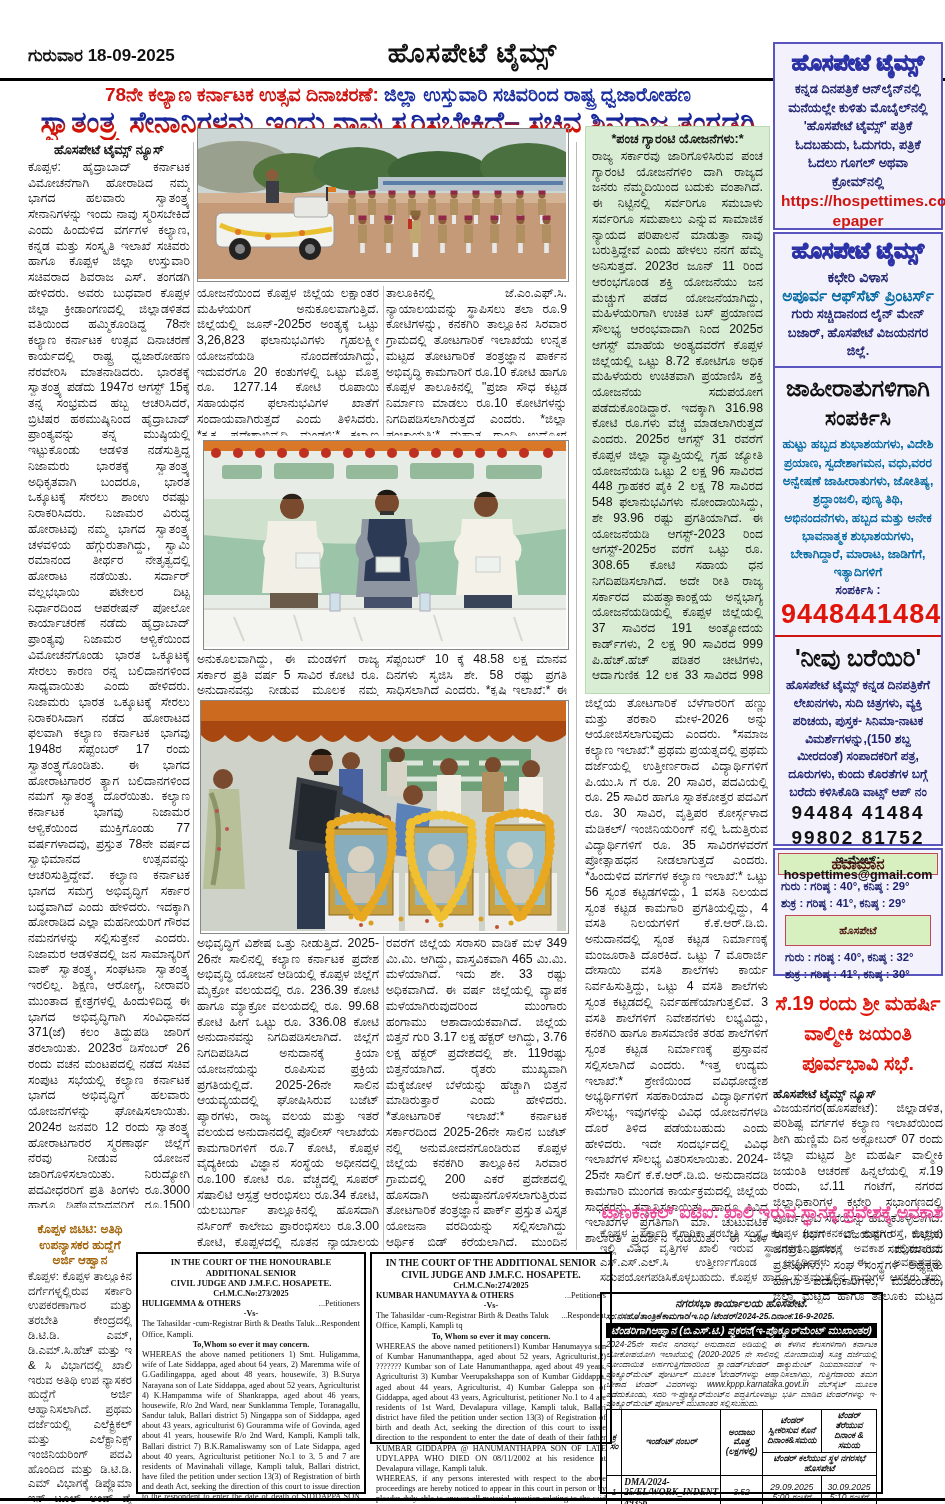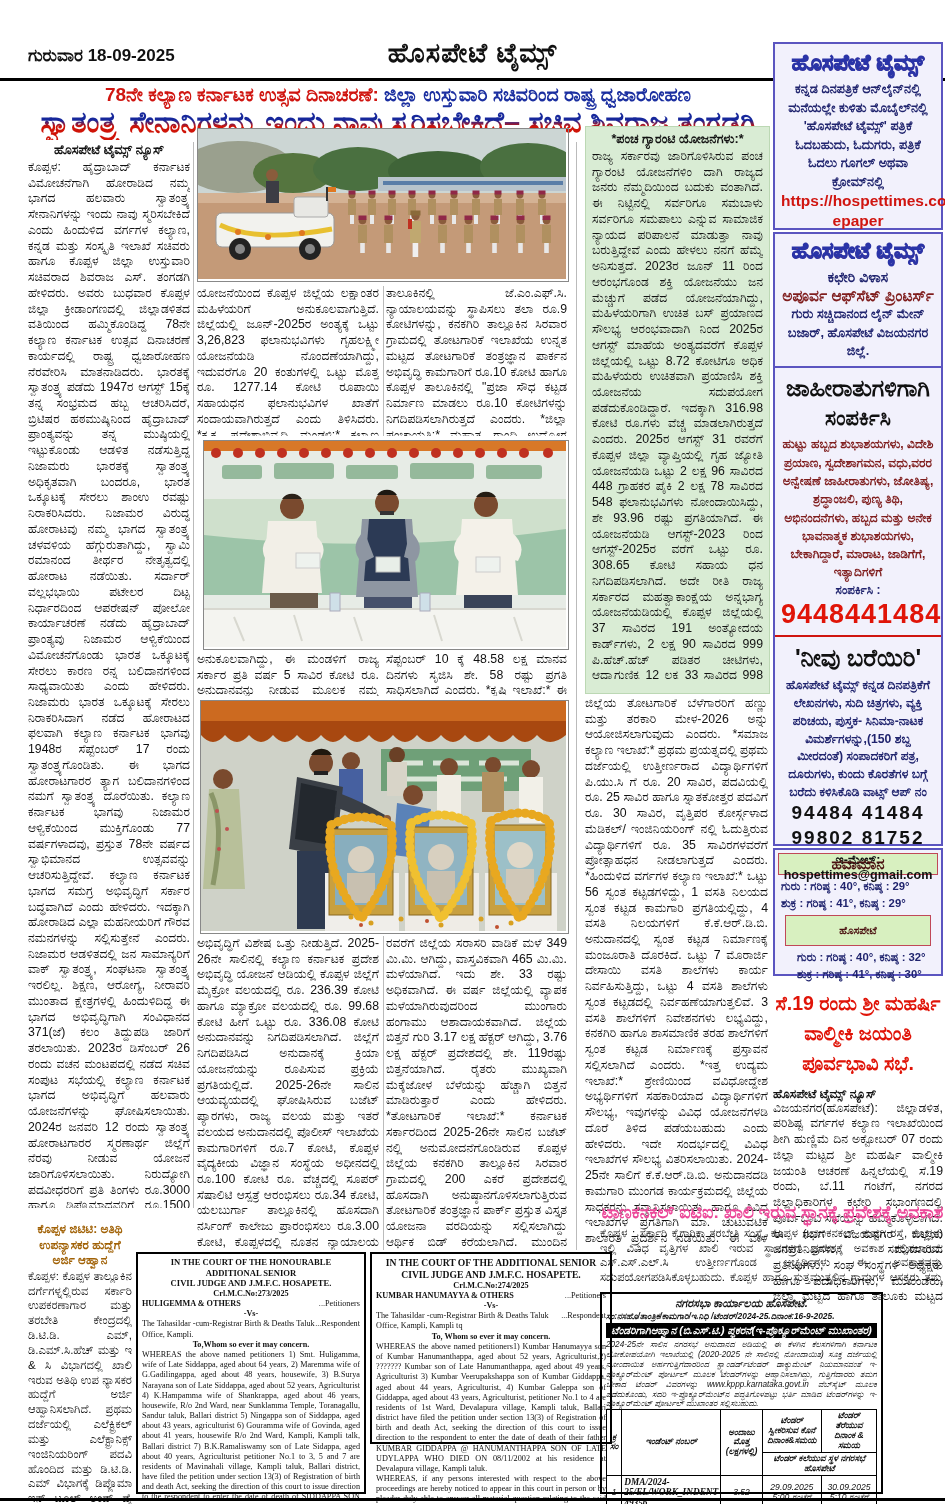--- a/index.html
+++ b/index.html
@@ -23,21 +23,21 @@
   }
   .byline{font-weight:bold;text-align:center;font-size:13px;margin-bottom:2px;}
   .greenbox{background:#d9ecd4;border:1px solid #bcd8b4;padding:5px 6px;}
   .greenbox .gt{font-weight:bold;text-align:center;font-size:12.6px;margin-bottom:2px;}
   .colrule{background:#bbb;width:1px;}
   
   .sb{border:2px solid #5b55c0;background:#f2f1fc;box-sizing:border-box;padding:6px 6px;}
   .sb-logo{font-weight:bold;font-size:22px;text-align:center;color:#f04818;
     -webkit-text-stroke:1px #2a34a8;letter-spacing:0;}
   .sb-navy{color:#20246e;font-weight:bold;font-size:12.8px;text-align:center;line-height:1.45;}
-  .sb-red{color:#7f1d1d;font-weight:bold;}
+  .sb-red{color:#0369a1;font-weight:bold;}
   .sb-url{color:#d01510;font-weight:bold;font-size:15.5px;text-align:center;line-height:1.3;}
   .sb-big{font-weight:bold;font-size:23px;text-align:center;color:#111;line-height:1.35;}
   .sb-phone{color:#e01408;font-weight:bold;font-size:27px;text-align:center;letter-spacing:1px;}
   .sb-phone2{color:#111;font-weight:bold;font-size:19px;text-align:center;letter-spacing:2px;line-height:1.3;}
   .wx-band{background:#d8f0c0;border:1.5px solid #c04858;color:#4a1010;font-weight:bold;
     text-align:center;}
   .wx-row{color:#20246e;font-weight:bold;font-size:11.3px;line-height:1.5;white-space:nowrap;}
   .event-red{color:#e01408;font-weight:bold;font-size:19.5px;text-align:center;line-height:1.55;}
   
   .court{border:2px solid #000;box-sizing:border-box;padding:3px 4px;font-size:8.2px;line-height:1.24;
@@ -414,21 +414,21 @@
       <div class="sb-phone2">99802  81752</div>
       <div style="font-size:12.6px;font-weight:bold;text-align:center;margin-top:2px;">ಇ-ಮೇಲ್: hospettimes@gmail.com</div>
     </div>
     <div class="sb" style="margin-top:2px;padding:0;height:128px;">
       <div class="wx-band" style="font-size:15px;margin:3px;padding:1px 0;">ಹವಾಮಾನ</div>
       <div style="padding:0 6px;">
         <div class="wx-row">ಗುರು : ಗರಿಷ್ಠ  : 40°,  ಕನಿಷ್ಠ : 29°</div>
         <div class="wx-row">ಶುಕ್ರ : ಗರಿಷ್ಠ  : 41°,  ಕನಿಷ್ಠ : 29°</div>
       </div>
       <div class="wx-band" style="font-size:10.5px;margin:3px 10px;padding:8px;">ಹೊಸಪೇಟೆ</div>
-      <div style="padding:0 22px;">
+      <div style="padding:0 10px;">
         <div class="wx-row">ಗುರು  : ಗರಿಷ್ಠ    : 40°, ಕನಿಷ್ಠ :  32°</div>
         <div class="wx-row">ಶುಕ್ರ  : ಗರಿಷ್ಠ    : 41°, ಕನಿಷ್ಠ :  30°</div>
       </div>
     </div>
     <div class="event-red" style="margin-top:12px;">ಸೆ.19 ರಂದು ಶ್ರೀ ಮಹರ್ಷಿ ವಾಲ್ಮೀಕಿ ಜಯಂತಿ ಪೂರ್ವಭಾವಿ ಸಭೆ.</div>
     <div style="margin-top:8px;">
       <div style="font-weight:bold;font-size:12.2px;">ಹೊಸಪೇಟೆ ಟೈಮ್ಸ್ ನ್ಯೂಸ್</div>
       <div class="kn just" style="height:204px;">ವಿಜಯನಗರ(ಹೊಸಪೇಟೆ): ಜಿಲ್ಲಾಡಳಿತ, ಪರಿಶಿಷ್ಟ ವರ್ಗಗಳ ಕಲ್ಯಾಣ ಇಲಾಖೆಯಿಂದ ಶೀಗಿ ಹುಣ್ಣಿಮೆ ದಿನ ಅಕ್ಟೋಬರ್ 07 ರಂದು ಜಿಲ್ಲಾ ಮಟ್ಟದ ಶ್ರೀ ಮಹರ್ಷಿ ವಾಲ್ಮೀಕಿ ಜಯಂತಿ ಆಚರಣೆ ಹಿನ್ನಲೆಯಲ್ಲಿ ಸೆ.19 ರಂದು, ಬೆ.11 ಗಂಟೆಗೆ, ನಗರದ ಜಿಲ್ಲಾಧಿಕಾರಿಗಳ ಕಛೇರಿ ಸಭಾಂಗಣದಲ್ಲಿ ಪೂರ್ವಭಾವಿ ಸಭೆಯನ್ನು ಹಮ್ಮಿಕೊಳ್ಳಲಾಗಿದೆ. ಈ ಸಭೆಗೆ ವಿಜಯನಗರ ಜಿಲ್ಲೆಯ ಜನಪ್ರತಿನಿಧಿಗಳು, ಸಮುದಾಯದ ಪ್ರತಿನಿಧಿಗಳು, ಸಂಘ ಸಂಸ್ಥೆಗಳ ಅಧ್ಯಕ್ಷರು ಹಾಗೂ ಪದಾಧಿಕಾರಿಗಳು, ಮುಖಂಡರು, ಜಿಲ್ಲಾ ಮಟ್ಟದ ಹಾಗೂ ತಾಲೂಕು ಮಟ್ಟದ ಅಧಿಕಾರಿಗಳು ಹೆಚ್ಚಿನ ಸಂಖ್ಯೆಯಲ್ಲಿ ಪೂರ್ವಭಾವಿ ಸಭೆಗೆ ಭಾಗವಹಿಸಿ ಕಾರ್ಯಕ್ರಮ ಯಶಸ್ವಿಗೊಳಿಸುವಂತೆ ಜಿಲ್ಲಾಧಿಕಾರಿಗಳಾದ ಕವಿತಾ.ಎಸ್.ಮನ್ನಿಕೇರಿ ಸೂಚಿಸಿದ್ದಾರೆ.</div>
     </div>
   </div>

